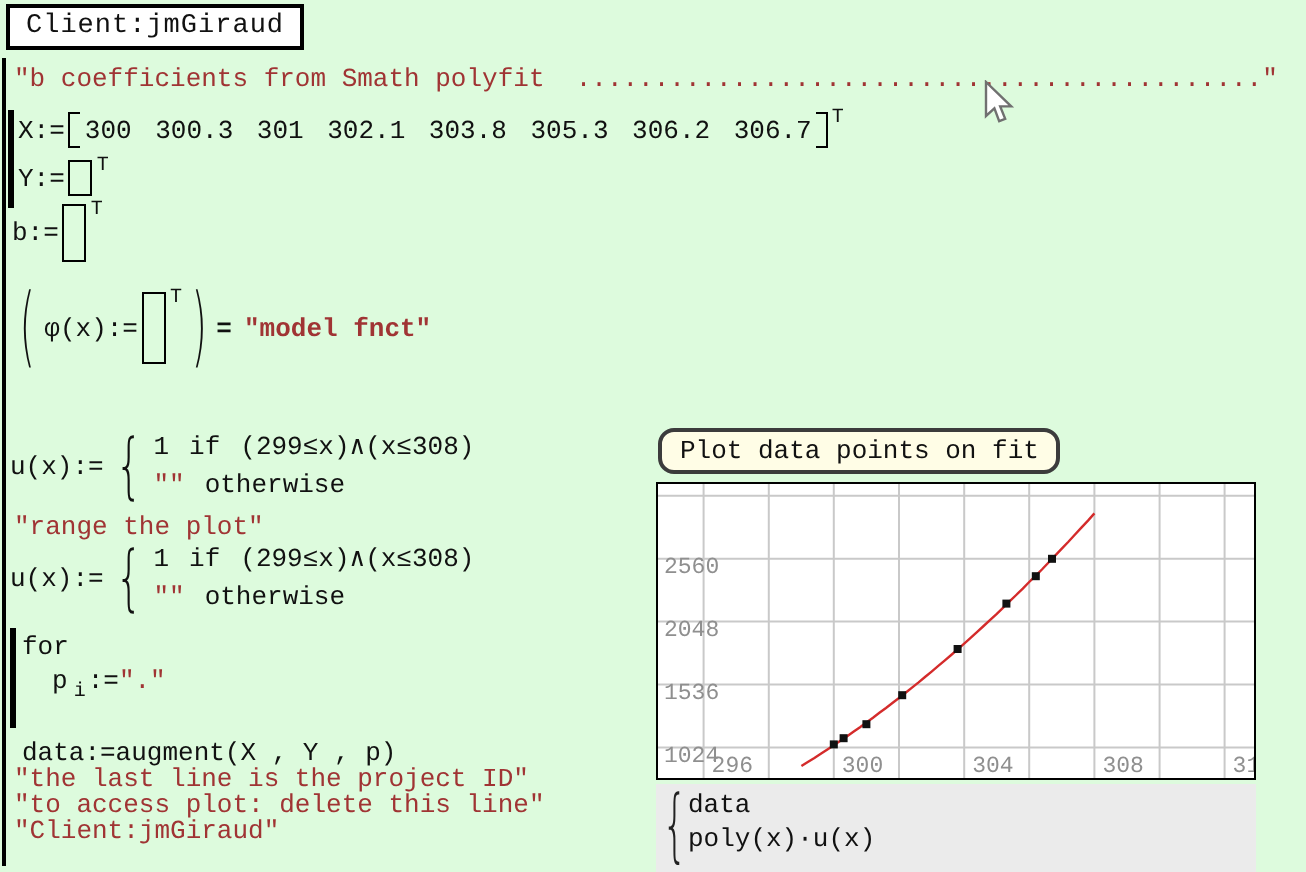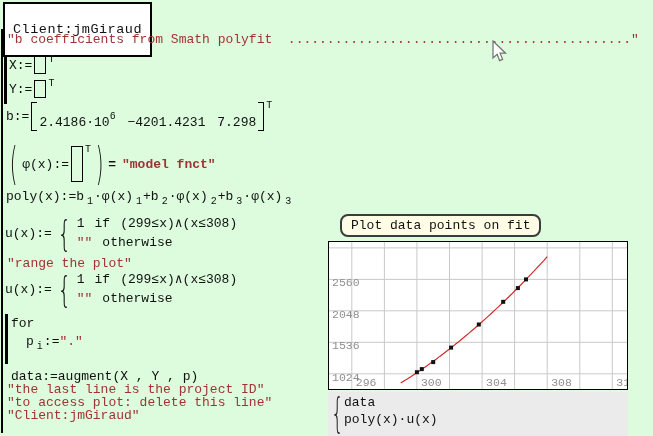--- a/index.html
+++ b/index.html
@@ -11,29 +11,29 @@
   .brk{width:5px;align-self:stretch;}
   .brk.l{border:1.4px solid #000;border-right:none;margin-left:2px;}
   .brk.r{border:1.4px solid #000;border-left:none;}
   .vbody{padding:0 2px;word-spacing:4px;}
   .exp{font-size:10px;vertical-align:7px;}
   .supT{font-size:10px;align-self:flex-start;line-height:11px;margin:-2px 0 0 2px;}
   .sub{font-size:10px;vertical-align:-4px;margin:0 1px 0 3px;}
   .str{color:#a03434;}
   .bold{font-weight:bold;}
   .client-box{position:absolute;left:3px;top:2px;background:#fff;border:2px solid #000;
-    padding:18px 8px;font-size:13.5px;letter-spacing:.5px;}
+    padding:2px 8px;font-size:13.5px;letter-spacing:.5px;}
   .bigparen{display:inline-block;font-family:"DejaVu Sans",sans-serif;font-weight:200;
     font-size:44px;line-height:36px;transform:scaleX(.45);}
   .cases-brace{display:inline-block;font-family:"DejaVu Sans",sans-serif;font-weight:200;
     font-size:36px;line-height:34px;transform:scaleX(.6);margin:0 1px;}
   .cases{display:flex;flex-direction:column;gap:3px;}
   .case-line{display:flex;white-space:pre;line-height:16px;}
   .gap10{display:inline-block;width:10px;}
-  .plot-button{position:absolute;left:340px;top:214px;height:17px;background:#fffde6;
+  .plot-button{position:absolute;left:329px;top:214px;height:17px;background:#fffde6;
     border:2px solid #3c3c3c;border-radius:8px;padding:1px 9px;font-size:13px;line-height:17px;}
   .plot-frame{position:absolute;left:328px;top:241px;width:298px;height:147px;background:#fff;
     border:1px solid #000;}
   .legend{position:absolute;left:328px;top:392px;width:300px;height:44px;background:#ebebeb;}
   .legend-brace{position:absolute;left:3px;top:0px;font-family:"DejaVu Sans",sans-serif;font-weight:200;
     font-size:40px;line-height:42px;transform:scaleX(.5);transform-origin:left center;color:#222;}
   .legend-line1{position:absolute;left:16px;top:3px;white-space:pre;}
   .legend-line2{position:absolute;left:16px;top:20px;white-space:pre;text-align:center;}
   .cursor{position:absolute;left:492px;top:40px;}
 </style>
@@ -46,53 +46,50 @@
   <div class="vl" style="left:4px;top:55px;width:3px;height:49px;"></div>
   <div class="vl" style="left:5px;top:314px;width:2.5px;height:50px;"></div>
 
   <div class="client-box">Client:jmGiraud</div>
 
   <div class="comment" style="left:7px;top:32px;">"b coefficients from Smath polyfit  ............................................"</div>
 
   <div class="math-row" style="left:9px;top:56px;height:18px;">
     <span>X:=</span>
     <span class="brk l"></span>
+    <span class="vbody">300 300.3 301 302.1 303.8 305.3 306.2 306.7</span>
     <span class="brk r"></span>
     <span class="supT">T</span>
   </div>
 
   <div class="math-row" style="left:9px;top:80px;height:18px;">
     <span>Y:=</span>
     <span class="brk l"></span>
     <span class="brk r"></span>
     <span class="supT">T</span>
   </div>
 
   <div class="math-row" style="left:6px;top:102px;height:29px;">
     <span>b:=</span>
     <span class="brk l"></span>
-    <span class="vbody" style="padding-top:8px;"><span>2.4186·10</span><span class="exp">6</span><span> −4201.4231 7.298</span></span>
     <span class="brk r"></span>
     <span class="supT">T</span>
   </div>
 
   <div class="math-row" style="left:5px;top:146px;height:36px;">
     <span class="bigparen">(</span>
     <span>φ(x):=</span>
     <span class="brk l"></span>
     <span class="brk r"></span>
     <span class="supT">T</span>
     <span class="bigparen">)</span>
     <span class="bold">=</span>
     <span class="str bold" style="margin-left:6px;">"model fnct"</span>
   </div>
 
-  <div class="math-row" style="left:6px;top:189px;height:18px;">
-    <span><span>poly(x):=b</span><span class="sub">1</span><span>·φ(x)</span><span class="sub">1</span><span>+b</span><span class="sub">2</span><span>·φ(x)</span><span class="sub">2</span><span>+b</span><span class="sub">3</span><span>·φ(x)</span><span class="sub">3</span></span>
-  </div>
 
   <div class="math-row" style="left:5px;top:216px;">
     <span>u(x):=</span>
     <span class="cases-brace">{</span>
     <div class="cases">
       <div class="case-line"><span>1</span><span class="gap10"></span><span>if</span><span class="gap10"></span><span>(299≤x)∧(x≤308)</span></div>
       <div class="case-line"><span class="str">""</span><span class="gap10"></span><span>otherwise</span></div>
     </div>
   </div>
 

